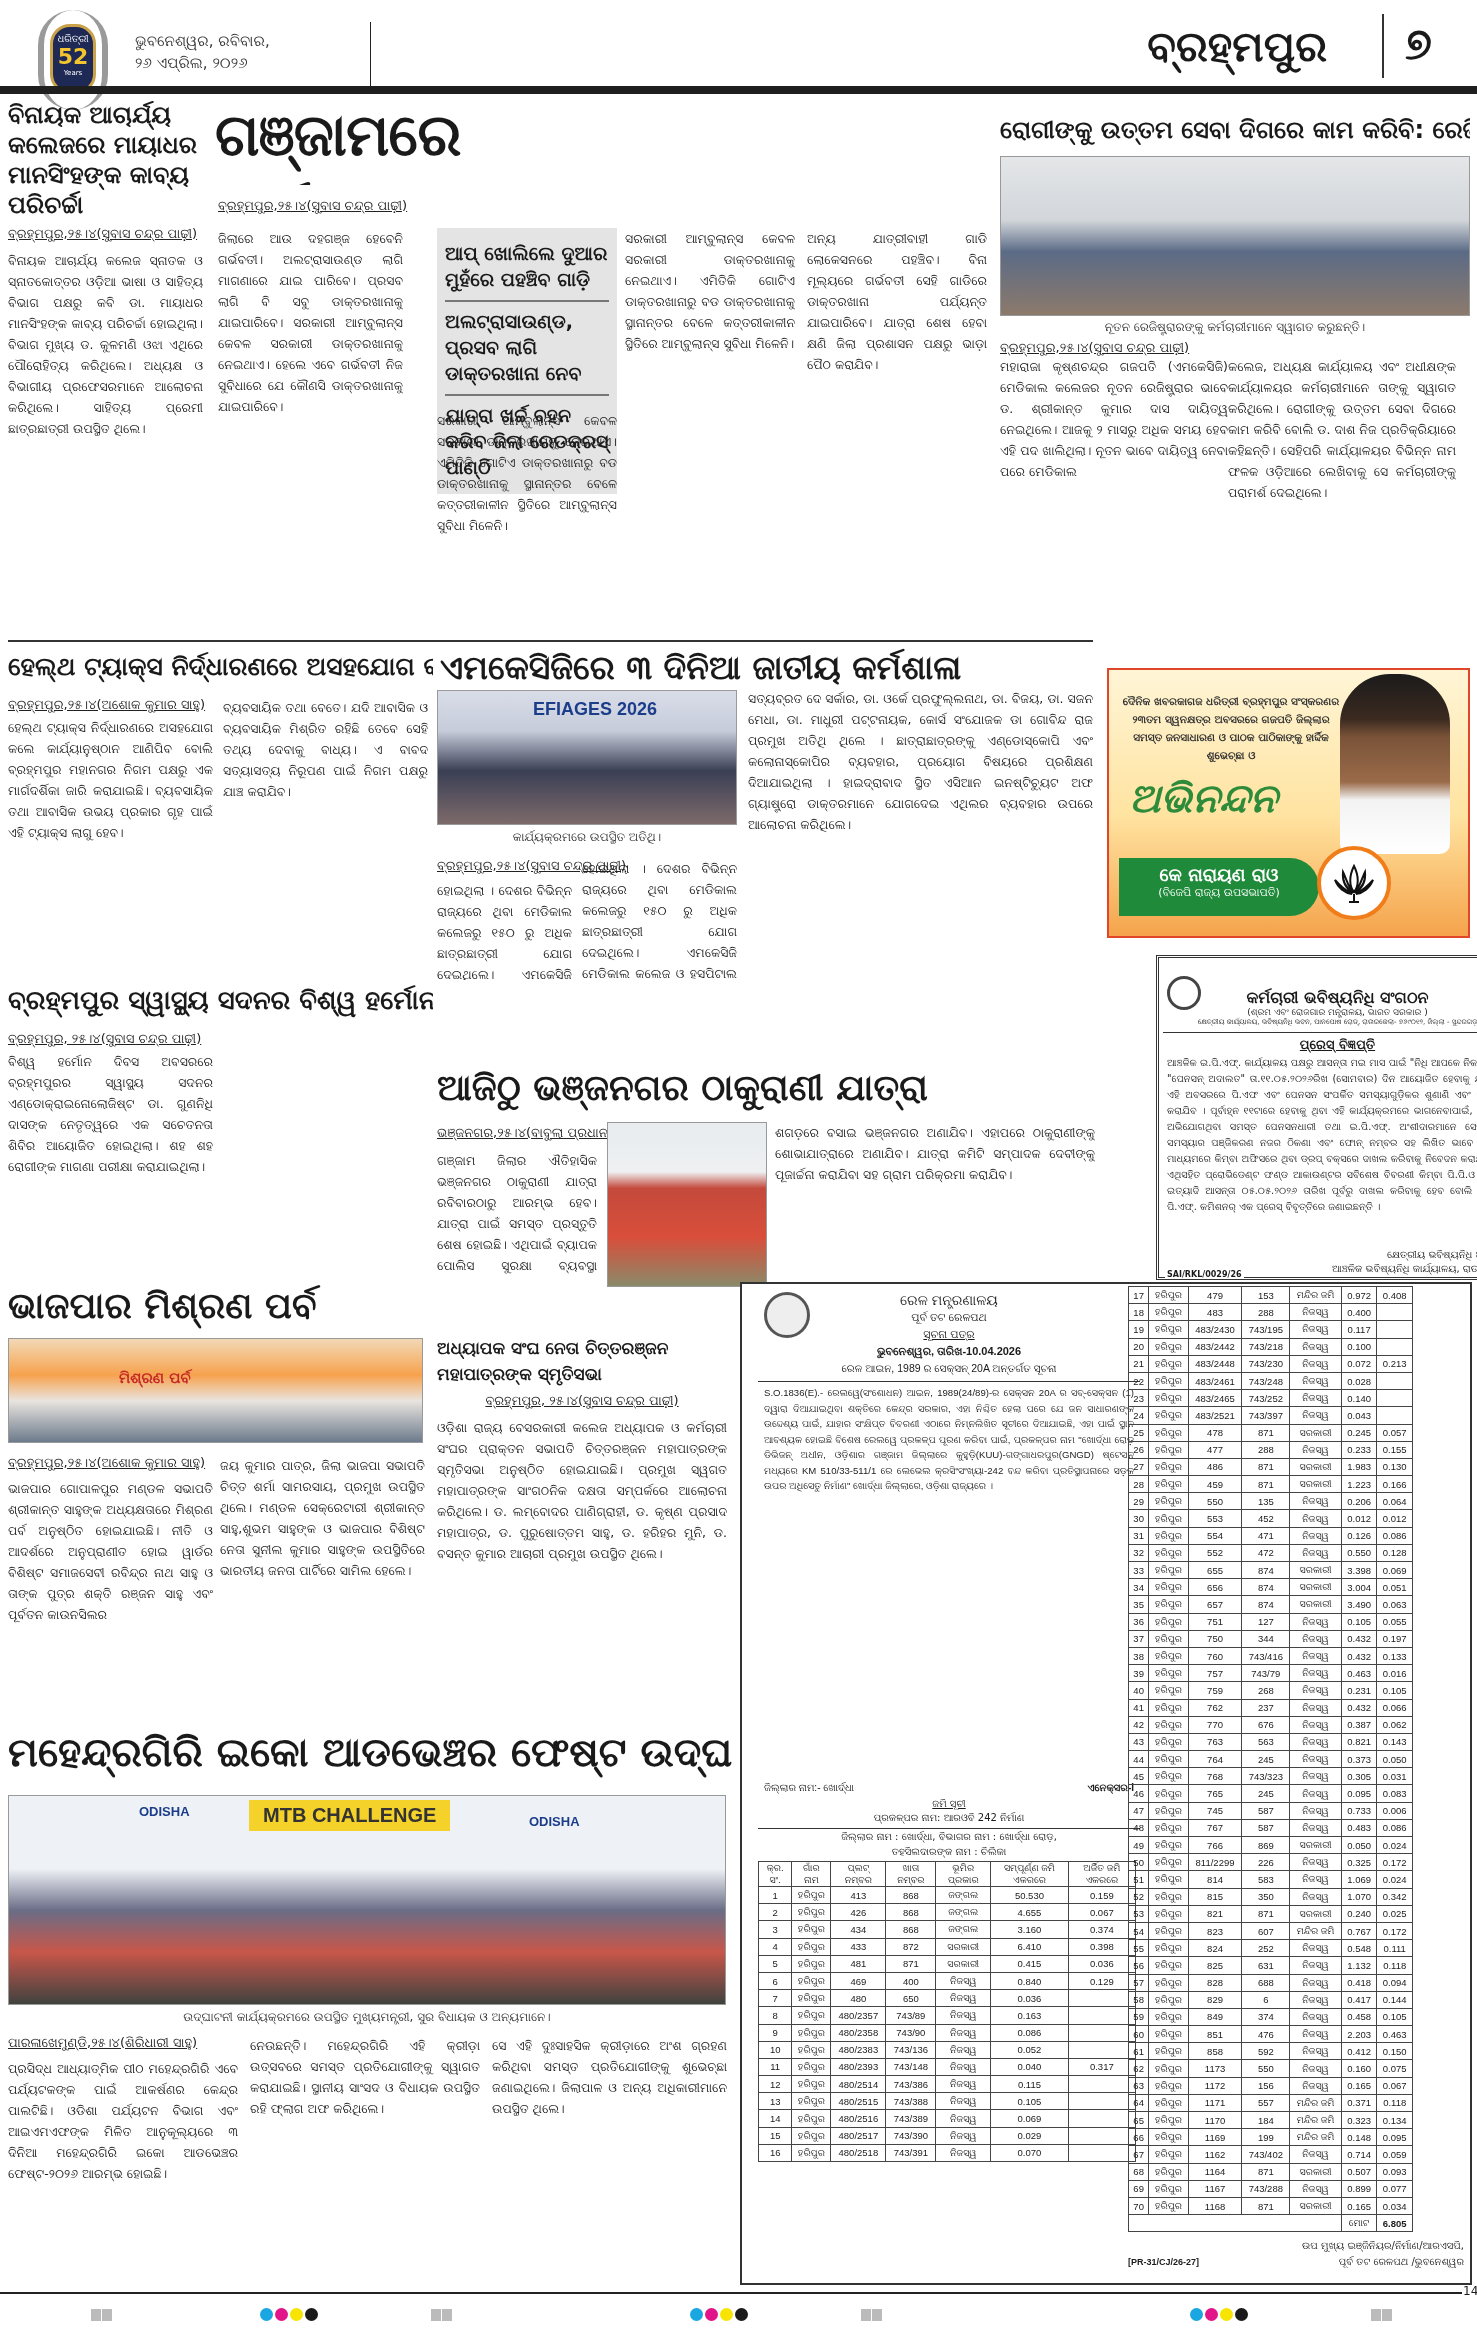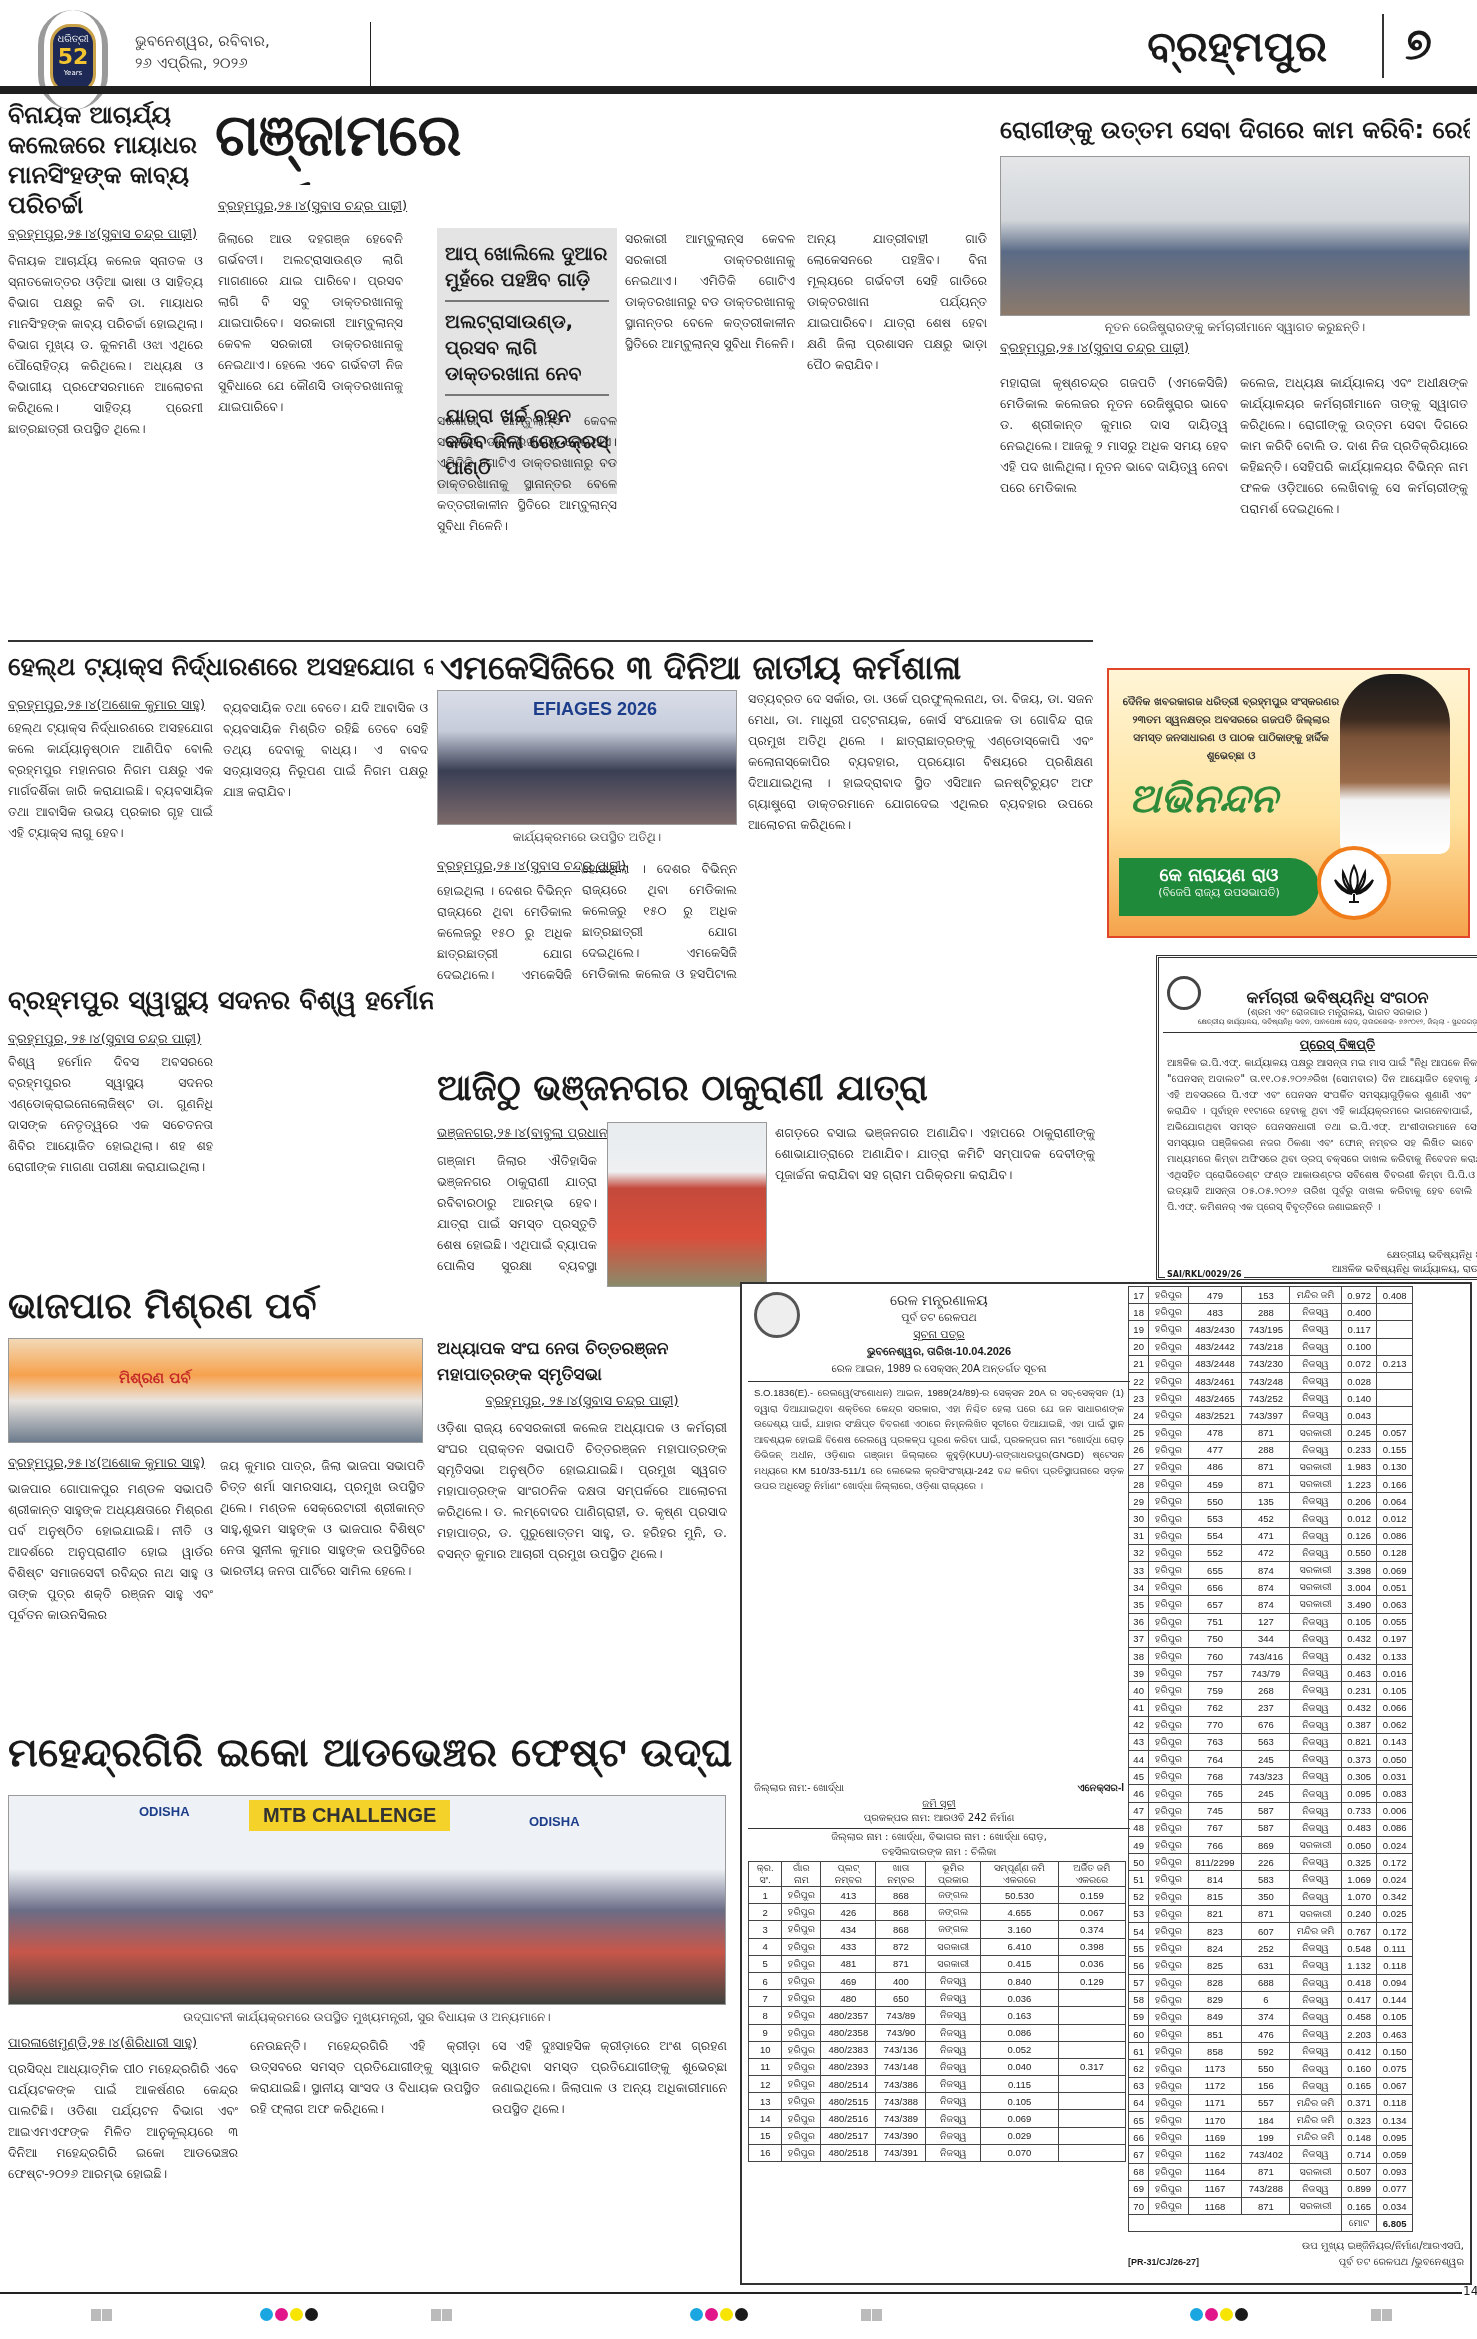--- a/index.html
+++ b/index.html
@@ -75,21 +75,21 @@
 </div>
 <div class="abs body" style="left:437px;top:410px;width:180px;height:140px">ସରକାରୀ ଆମ୍ବୁଲାନ୍ସ କେବଳ ସରକାରୀ ଡାକ୍ତରଖାନାକୁ ନେଇଥାଏ। ଏମିତିକି ଗୋଟିଏ ଡାକ୍ତରଖାନାରୁ ବଡ ଡାକ୍ତରଖାନାକୁ ସ୍ଥାନାନ୍ତର ବେଳେ କତ୍ତରୀକାଳୀନ ସ୍ଥିତିରେ ଆମ୍ବୁଲାନ୍ସ ସୁବିଧା ମିଳେନି।</div>
 <div class="abs body" style="left:625px;top:228px;width:170px;height:320px">ସରକାରୀ ଆମ୍ବୁଲାନ୍ସ କେବଳ ସରକାରୀ ଡାକ୍ତରଖାନାକୁ ନେଇଥାଏ। ଏମିତିକି ଗୋଟିଏ ଡାକ୍ତରଖାନାରୁ ବଡ ଡାକ୍ତରଖାନାକୁ ସ୍ଥାନାନ୍ତର ବେଳେ କତ୍ତରୀକାଳୀନ ସ୍ଥିତିରେ ଆମ୍ବୁଲାନ୍ସ ସୁବିଧା ମିଳେନି।</div>
 <div class="abs body" style="left:807px;top:228px;width:180px;height:320px">ଅନ୍ୟ ଯାତ୍ରୀବାହୀ ଗାଡି ଲୋକେସନରେ ପହଞ୍ଚିବ। ବିନା ମୂଲ୍ୟରେ ଗର୍ଭବତୀ ସେହି ଗାଡିରେ ଡାକ୍ତରଖାନା ପର୍ଯ୍ୟନ୍ତ ଯାଇପାରିବେ। ଯାତ୍ରା ଶେଷ ହେବା କ୍ଷଣି ଜିଲା ପ୍ରଶାସନ ପକ୍ଷରୁ ଭାଡ଼ା ପୈଠ କରାଯିବ।</div>
 
 <div class="abs" style="left:1000px;top:110px;width:470px">
   <div style="font-size:24px;font-weight:bold;line-height:40px;white-space:nowrap;overflow:hidden">ରୋଗୀଙ୍କୁ ଉତ୍ତମ ସେବା ଦିଗରେ କାମ କରିବି: ରେଜିଷ୍ଟ୍ରାର</div>
   <div class="photo" style="margin-top:6px;width:470px;height:160px;background:linear-gradient(180deg,#e4e6e8 0%,#d2d6da 40%,#5b6b86 60%,#8c7a6b 100%)"></div>
   <div class="caption" style="margin-top:4px">ନୂତନ ରେଜିଷ୍ଟ୍ରାରଙ୍କୁ କର୍ମଚାରୀମାନେ ସ୍ୱାଗତ କରୁଛନ୍ତି।</div>
   <div class="byline" style="margin-top:6px">ବ୍ରହ୍ମପୁର,୨୫।୪(ସୁବାସ ଚନ୍ଦ୍ର ପାଢ଼ୀ)</div>
-  <div style="display:flex;gap:12px;margin-top:16px">
+  <div style="display:flex;margin-top:0">
     <div class="body" style="width:228px;height:230px">ମହାରାଜା କୃଷ୍ଣଚନ୍ଦ୍ର ଗଜପତି (ଏମକେସିଜି) ମେଡିକାଲ କଲେଜର ନୂତନ ରେଜିଷ୍ଟ୍ରାର ଭାବେ ଡ. ଶ୍ରୀକାନ୍ତ କୁମାର ଦାସ ଦାୟିତ୍ୱ ନେଇଥିଲେ। ଆଜକୁ ୨ ମାସରୁ ଅଧିକ ସମୟ ହେବ ଏହି ପଦ ଖାଲିଥିଲା। ନୂତନ ଭାବେ ଦାୟିତ୍ୱ ନେବା ପରେ ମେଡିକାଲ</div>
     <div class="body" style="width:228px;height:230px">କଲେଜ, ଅଧ୍ୟକ୍ଷ କାର୍ଯ୍ୟାଳୟ ଏବଂ ଅଧୀକ୍ଷଙ୍କ କାର୍ଯ୍ୟାଳୟର କର୍ମଚାରୀମାନେ ତାଙ୍କୁ ସ୍ୱାଗତ କରିଥିଲେ। ରୋଗୀଙ୍କୁ ଉତ୍ତମ ସେବା ଦିଗରେ କାମ କରିବି ବୋଲି ଡ. ଦାଶ ନିଜ ପ୍ରତିକ୍ରିୟାରେ କହିଛନ୍ତି। ସେହିପରି କାର୍ଯ୍ୟାଳୟର ବିଭିନ୍ନ ନାମ ଫଳକ ଓଡ଼ିଆରେ ଲେଖିବାକୁ ସେ କର୍ମଚାରୀଙ୍କୁ ପରାମର୍ଶ ଦେଇଥିଲେ।</div>
   </div>
 </div>
 
 <div class="abs" style="left:8px;top:640px;width:1085px;height:2px;background:#333"></div>
 
 <div class="abs" style="left:8px;top:645px;width:425px">
   <div style="font-size:25px;font-weight:bold;line-height:44px;white-space:nowrap;overflow:hidden">ହେଲ୍ଥ ଟ୍ୟାକ୍ସ ନିର୍ଦ୍ଧାରଣରେ ଅସହଯୋଗ କଲେ କାର୍ଯ୍ୟାନୁଷ୍ଠାନ</div>
   <div style="display:flex;gap:10px;margin-top:8px">
@@ -175,21 +175,21 @@
 <div class="abs body" style="left:8px;top:1478px;width:205px;height:230px">ଭାଜପାର ଗୋପାଳପୁର ମଣ୍ଡଳ ସଭାପତି ଶ୍ରୀକାନ୍ତ ସାହୁଙ୍କ ଅଧ୍ୟକ୍ଷତାରେ ମିଶ୍ରଣ ପର୍ବ ଅନୁଷ୍ଠିତ ହୋଇଯାଇଛି। ନୀତି ଓ ଆଦର୍ଶରେ ଅନୁପ୍ରାଣୀତ ହୋଇ ୱାର୍ଡର ବିଶିଷ୍ଟ ସମାଜସେବୀ ରବିନ୍ଦ୍ର ନାଥ ସାହୁ ଓ ତାଙ୍କ ପୁତ୍ର ଶକ୍ତି ରଞ୍ଜନ ସାହୁ ଏବଂ ପୂର୍ବତନ କାଉନସିଲର</div>
 <div class="abs body" style="left:220px;top:1455px;width:205px;height:253px">ଜୟ କୁମାର ପାତ୍ର, ଜିଲା ଭାଜପା ସଭାପତି ଚିତ୍ତ ଶର୍ମା ସାମରସାୟ, ପ୍ରମୁଖ ଉପସ୍ଥିତ ଥିଲେ। ମଣ୍ଡଳ ସେକ୍ରେଟାରୀ ଶ୍ରୀକାନ୍ତ ସାହୁ,ଶୁଭମ ସାହୁଙ୍କ ଓ ଭାଜପାର ବିଶିଷ୍ଟ ନେତା ସୁନୀଲ କୁମାର ସାହୁଙ୍କ ଉପସ୍ଥିତିରେ ଭାରତୀୟ ଜନତା ପାର୍ଟିରେ ସାମିଲ ହେଲେ।</div>
 
 <div class="abs" style="left:437px;top:1335px;width:290px">
   <div style="font-size:17px;font-weight:bold;line-height:26px">ଅଧ୍ୟାପକ ସଂଘ ନେତା ଚିତ୍ତରଞ୍ଜନ ମହାପାତ୍ରଙ୍କ ସ୍ମୃତିସଭା</div>
   <div class="byline" style="margin-top:6px;text-align:center">ବ୍ରହ୍ମପୁର, ୨୫।୪(ସୁବାସ ଚନ୍ଦ୍ର ପାଢ଼ୀ)</div>
   <div class="body" style="margin-top:8px;height:300px">ଓଡ଼ିଶା ରାଜ୍ୟ ବେସରକାରୀ କଲେଜ ଅଧ୍ୟାପକ ଓ କର୍ମଚାରୀ ସଂଘର ପ୍ରାକ୍ତନ ସଭାପତି ଚିତ୍ତରଞ୍ଜନ ମହାପାତ୍ରଙ୍କ ସ୍ମୃତିସଭା ଅନୁଷ୍ଠିତ ହୋଇଯାଇଛି। ପ୍ରମୁଖ ସ୍ୱଗତ ମହାପାତ୍ରଙ୍କ ସାଂଗଠନିକ ଦକ୍ଷତା ସମ୍ପର୍କରେ ଆଲୋଚନା କରିଥିଲେ। ଡ. ଲମ୍ବୋଦର ପାଣିଗ୍ରାହୀ, ଡ. କୃଷ୍ଣ ପ୍ରସାଦ ମହାପାତ୍ର, ଡ. ପୁରୁଷୋତ୍ତମ ସାହୁ, ଡ. ହରିହର ମୁନି, ଡ. ବସନ୍ତ କୁମାର ଆଚାରୀ ପ୍ରମୁଖ ଉପସ୍ଥିତ ଥିଲେ।</div>
 </div>
 
 <div class="abs notice" style="left:740px;top:1282px;width:732px;height:1003px">
-  <div style="position:absolute;left:6px;top:2px;width:382px">
+  <div style="position:absolute;left:16px;top:2px;width:382px">
     <div style="position:absolute;left:6px;top:6px;width:46px;height:46px;border-radius:50%;border:3px solid #555;background:#eee"></div>
     <div style="text-align:center;font-family:'Liberation Sans',sans-serif;padding-top:6px;line-height:17px">
       <div style="font-size:14px">ରେଳ ମନ୍ତ୍ରଣାଳୟ</div>
       <div style="font-size:11px">ପୂର୍ବ ତଟ ରେଳପଥ</div>
       <div style="font-size:11px;text-decoration:underline">ସୂଚନା ପତ୍ର</div>
       <div style="font-size:11px;font-weight:bold">ଭୁବନେଶ୍ୱର, ତାରିଖ-10.04.2026</div>
       <div style="font-size:10.5px">ରେଳ ଆଇନ, 1989 ର ସେକ୍ସନ୍ 20A ଅନ୍ତର୍ଗତ ସୂଚନା</div>
     </div>
     <div style="border-top:1px solid #333;margin-top:4px"></div>
     <div class="body" style="font-size:9.6px;line-height:15.5px;padding:3px 6px;height:400px;font-family:'Liberation Sans',sans-serif">S.O.1836(E).- ରେଲୱେ(ସଂଶୋଧନ) ଆଇନ, 1989(24/89)-ର ସେକ୍ସନ 20A ର ସବ୍-ସେକ୍ସନ (1) ଦ୍ୱାରା ଦିଆଯାଇଥିବା ଶକ୍ତିରେ କେନ୍ଦ୍ର ସରକାର, ଏହା ନିଶ୍ଚିତ ହେଲା ପରେ ଯେ ଜନ ସାଧାରଣଙ୍କ ଉଦ୍ଦେଶ୍ୟ ପାଇଁ, ଯାହାର ସଂକ୍ଷିପ୍ତ ବିବରଣୀ ଏଠାରେ ନିମ୍ନଲିଖିତ ସୂଚୀରେ ଦିଆଯାଇଛି, ଏହା ପାଇଁ ସ୍ଥାନ ଆବଶ୍ୟକ ହୋଇଛି ବିଶେଷ ରେଲୱେ ପ୍ରକଳ୍ପ ପୂରଣ କରିବା ପାଇଁ, ପ୍ରକଳ୍ପର ନାମ "ଖୋର୍ଦ୍ଧା ରୋଡ଼ ଡିଭିଜନ୍ ଅଧୀନ, ଓଡ଼ିଶାର ଗଞ୍ଜାମ ଜିଲ୍ଲାରେ କୁହୁଡ଼ି(KUU)-ଗଙ୍ଗାଧରପୁର(GNGD) ଷ୍ଟେସନ ମଧ୍ୟରେ KM 510/33-511/1 ରେ ଲେଭେଲ କ୍ରସିଂସଂଖ୍ୟା-242 ବନ୍ଦ କରିବା ପ୍ରତିସ୍ଥାପନାରେ ସଡ଼କ ଉପର ଅଧିସେତୁ ନିର୍ମାଣ" ଖୋର୍ଦ୍ଧା ଜିଲ୍ଲାରେ, ଓଡ଼ିଶା ରାଜ୍ୟରେ ।</div>

